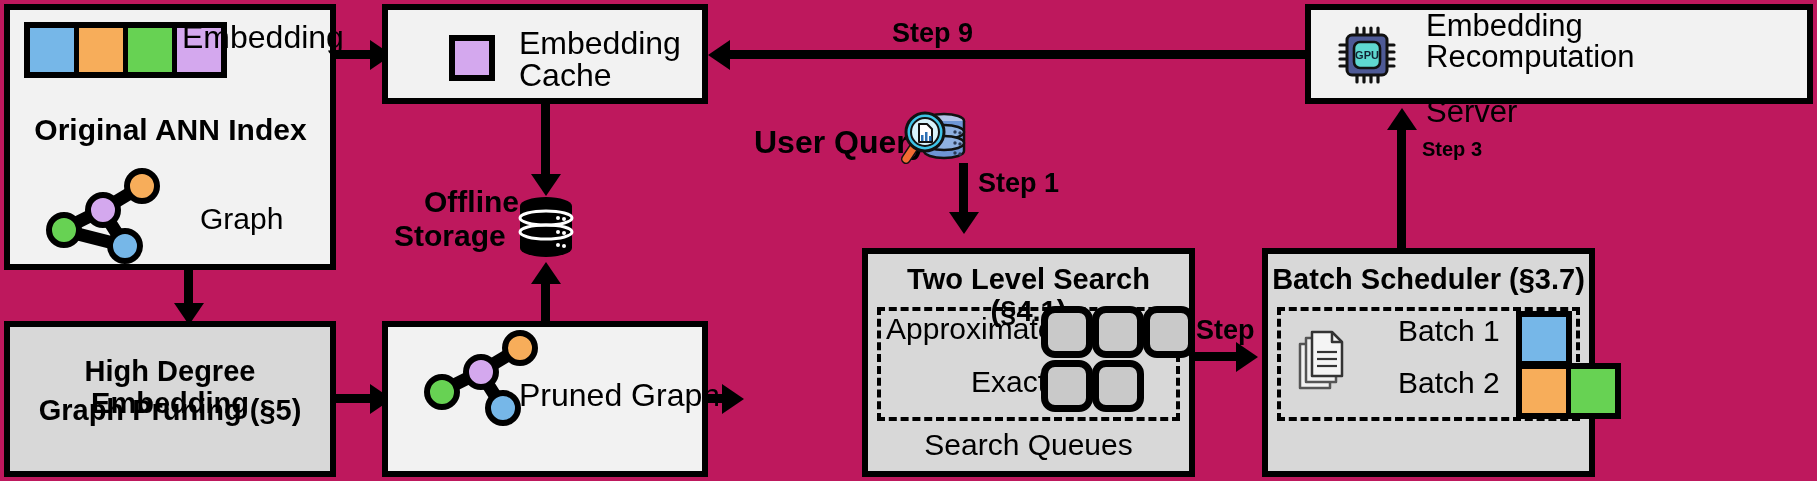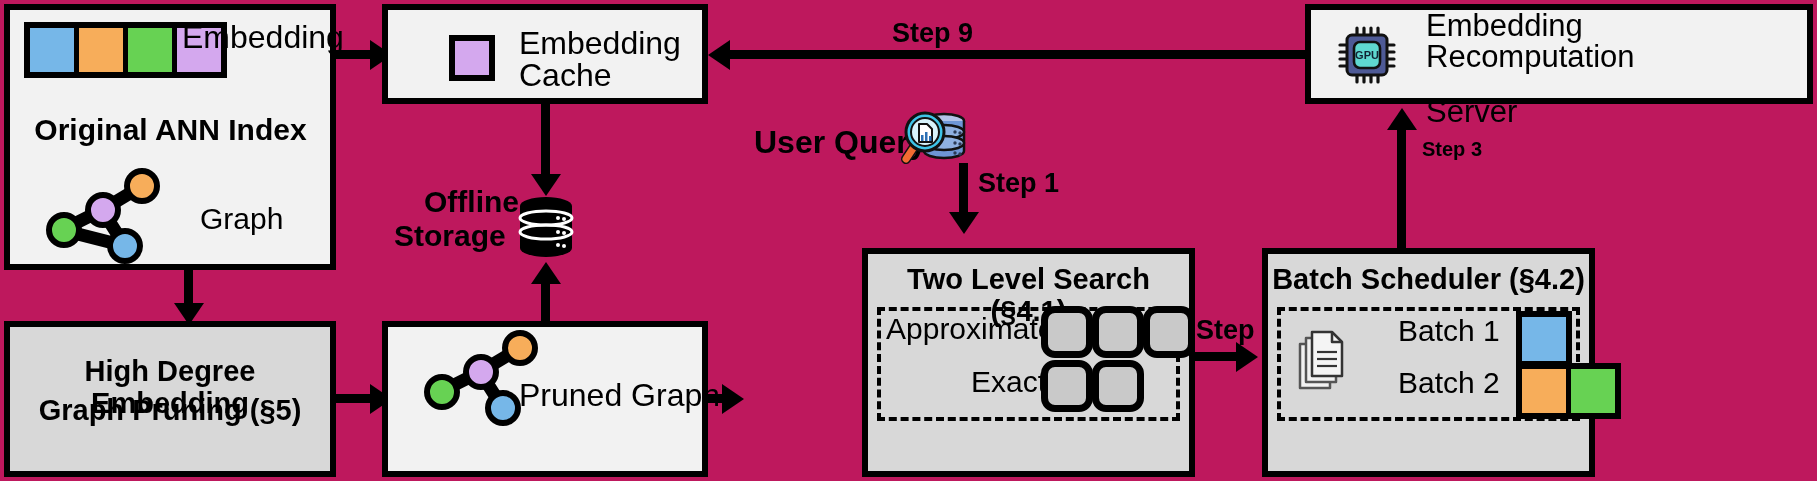--- a/index.html
+++ b/index.html
@@ -171,27 +171,28 @@
     <div class="qcell"></div>
     <div class="qcell"></div>
   </div>
 
   <div class="lbl" style="left:971px;top:365px;font-size:30px;">Exact</div>
   <div class="queue-row" style="left:1041px;top:360px;">
     <div class="qcell"></div>
     <div class="qcell"></div>
   </div>
 
+  <div class="lbl ctr" style="left:868px;top:428px;width:321px;font-size:30px;">Search Queues</div>
 
   <div class="ln" style="left:1195px;top:352px;width:46px;height:9px;"></div>
   <div class="ah right" style="left:1236px;top:342px;"></div>
   <div class="lbl b" style="left:1196px;top:315px;font-size:27px;">Step 2</div>
 
   <div class="box gray" style="left:1262px;top:248px;width:333px;height:229px;"></div>
-  <div class="lbl b ctr" style="left:1268px;top:263px;width:321px;font-size:29px;">Batch Scheduler (§4.2)</div>
+  <div class="lbl b ctr" style="left:1268px;top:263px;width:321px;font-size:29px;">Batch Scheduler (§3.7)</div>
 
   <div class="dashbox" style="left:1277px;top:307px;width:303px;height:114px;"></div>
 
   <svg style="position:absolute;left:1296px;top:328px;width:50px;height:66px;" viewBox="0 0 50 66">
     <path d="M4 16 h20 l10 10 v34 h-30 z" fill="#f2f2f2" stroke="#555" stroke-width="2.5" stroke-linejoin="round"></path>
     <path d="M10 10 h20 l10 10 v34 h-30 z" fill="#f2f2f2" stroke="#555" stroke-width="2.5" stroke-linejoin="round"></path>
     <path d="M16 4 h20 l10 10 v34 h-30 z" fill="#f4f4f4" stroke="#333" stroke-width="2.5" stroke-linejoin="round"></path>
     <path d="M36 4 v10 h10" fill="none" stroke="#333" stroke-width="2.5" stroke-linejoin="round"></path>
     <line x1="21" y1="24" x2="41" y2="24" stroke="#333" stroke-width="2.2"></line>
     <line x1="21" y1="31" x2="41" y2="31" stroke="#333" stroke-width="2.2"></line>

